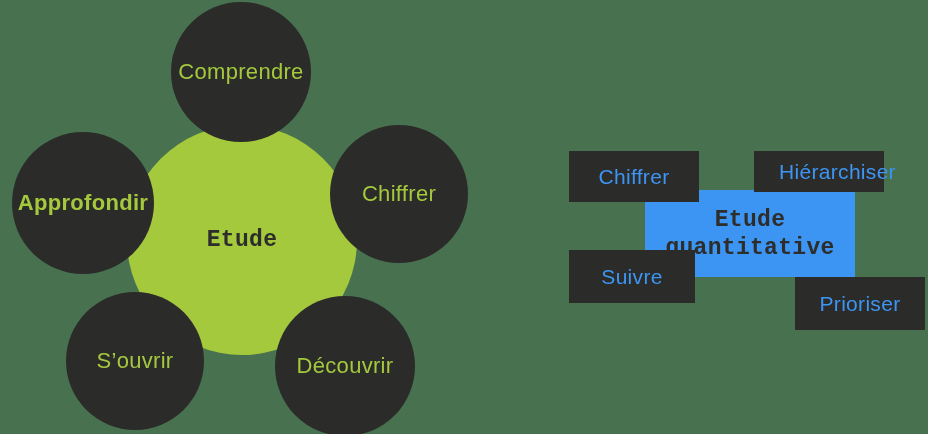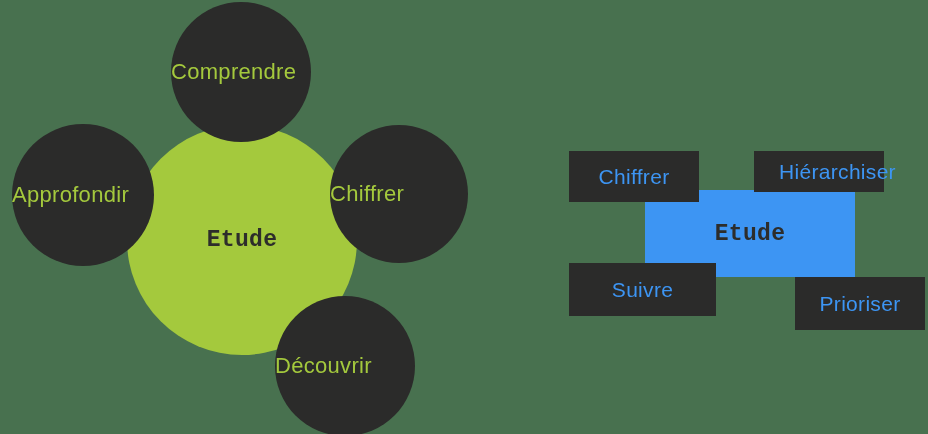--- a/index.html
+++ b/index.html
@@ -44,29 +44,30 @@
     letter-spacing: 0.3px;
     font-family: Liberation Mono, monospace;
   }
   .sat-circle {
     position: absolute;
     border-radius: 50%;
     background: var(--dark);
     z-index: 2;
     display: flex;
     align-items: center;
+    justify-content: center;
   }
   .sat-circle .sat-label {
     color: var(--green);
     font-size: 22px;
     letter-spacing: 0.3px;
     white-space: nowrap;
   }
   .c-comprendre  { left: 171px; top: 2px;   width: 140px; height: 140px; }
-  .c-approfondir { left: 12px;  top: 124px; width: 142px; height: 142px; }
+  .c-approfondir { left: 12px;  top: 132px; width: 142px; height: 142px; font-weight: bold; }
   .c-explorer    { left: 330px; top: 125px; width: 138px; height: 138px; }
   .c-souvrir     { left: 66px;  top: 292px; width: 138px; height: 138px; }
   .c-decouvrir   { left: 275px; top: 296px; width: 140px; height: 140px; }
 
   
   .hub-rect {
     position: absolute;
     left: 645px; top: 190px;
     width: 210px; height: 87px;
     background: var(--blue);
@@ -85,21 +86,21 @@
     text-align: right;
   }
   .sat-rect .sat-label {
     color: var(--blue);
     font-size: 21px;
     letter-spacing: 0.3px;
     white-space: nowrap;
   }
   .r-chiffrer     { left: 569px; top: 151px; width: 130px; height: 51px; }
   .r-hierarchiser { left: 754px; top: 151px; width: 130px; height: 41px; padding-left: 37px; }
-  .r-suivre       { left: 569px; top: 263px; width: 147px; height: 53px; }
+  .r-suivre       { left: 569px; top: 250px; width: 126px; height: 53px; }
   .r-prioriser    { left: 795px; top: 265px; width: 130px; height: 53px; margin-top: 12px; }
 </style>
 </head>
 <body>
 
 <div class="canvas">
 
   <div class="hub-circle">
     <div class="center-label">
       <div>Etude</div>
@@ -111,28 +112,32 @@
   </div>
 
   <div class="sat-circle c-approfondir">
     <span class="sat-label">Approfondir</span>
   </div>
 
   <div class="sat-circle c-explorer">
     <span class="sat-label">Chiffrer</span>
   </div>
 
+  <div class="sat-circle c-souvrir">
+    <span class="sat-label">S’ouvrir</span>
+  </div>
 
   <div class="sat-circle c-decouvrir">
     <span class="sat-label">Découvrir</span>
   </div>
 
   <div class="hub-rect">
     <div class="center-label">
       <div>Etude</div>
+      <div>quantitative</div>
     </div>
   </div>
 
   <div class="sat-rect r-chiffrer">
     <span class="sat-label">Chiffrer</span>
   </div>
 
   <div class="sat-rect r-hierarchiser">
     <span class="sat-label">Hiérarchiser</span>
   </div>

